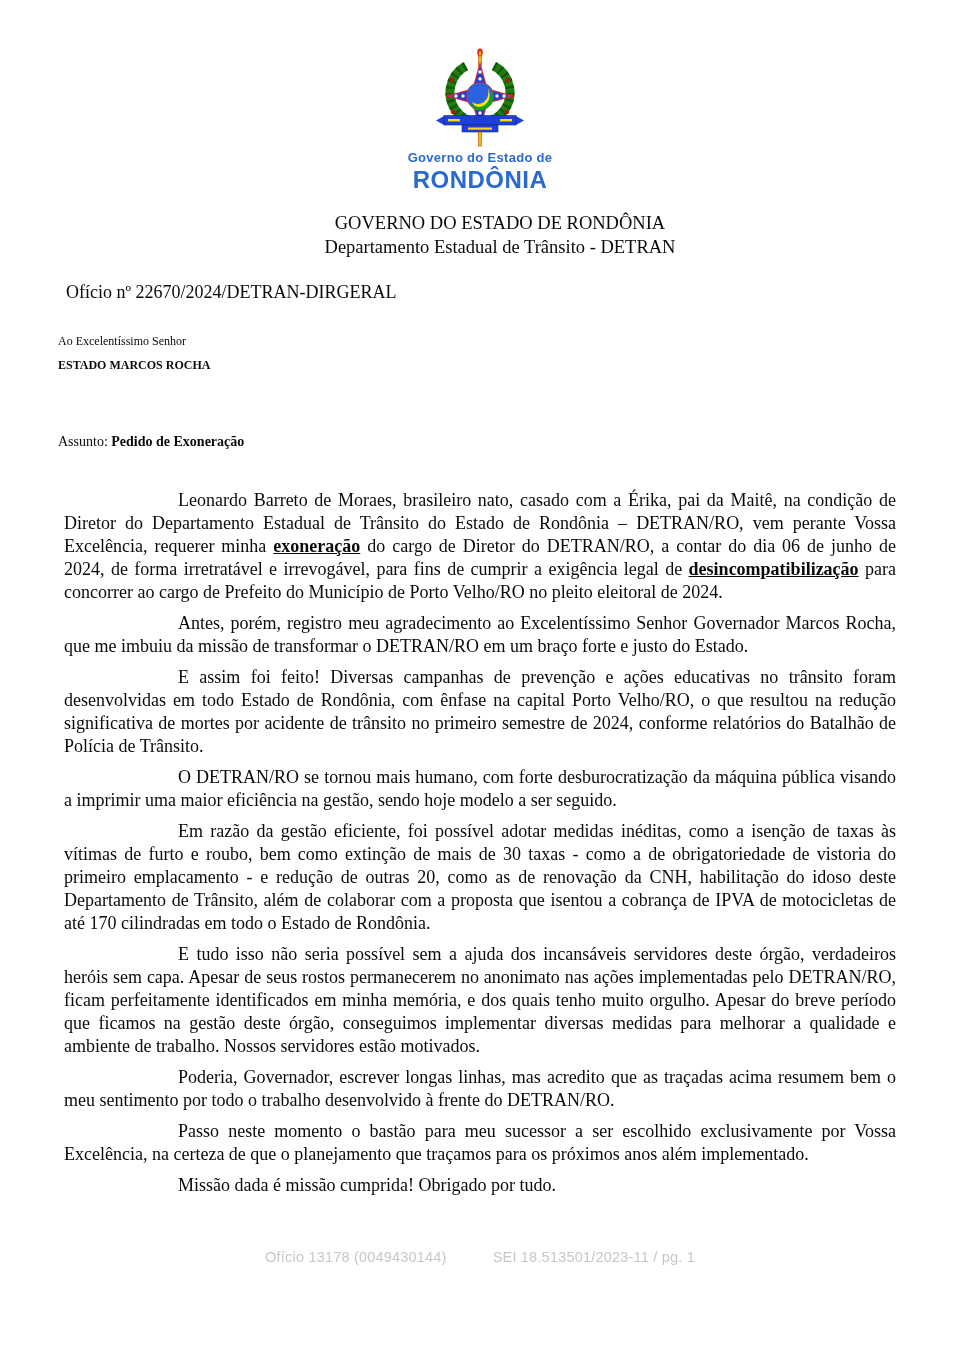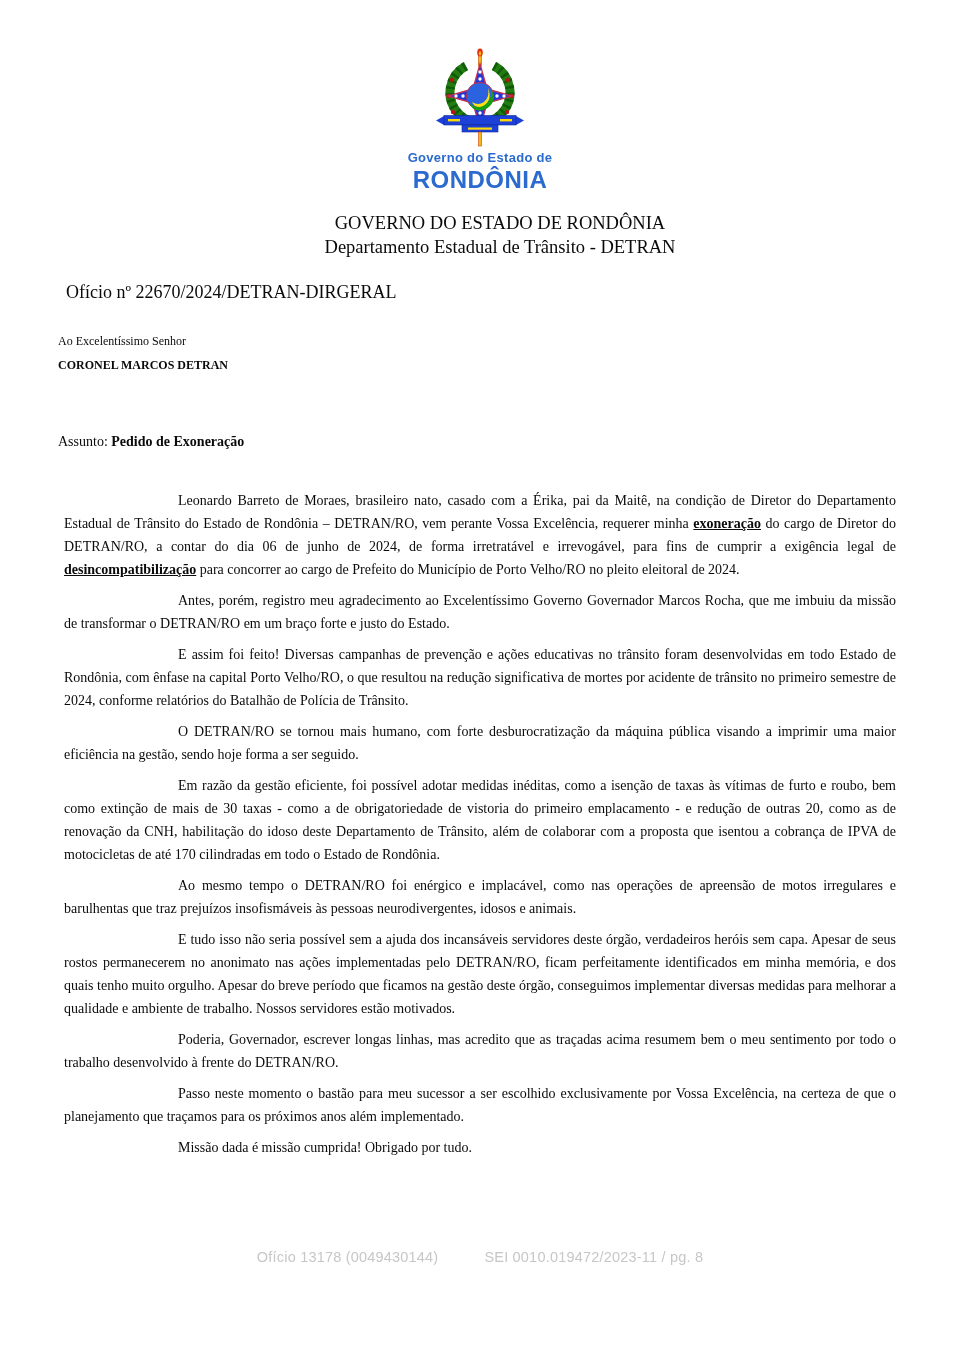--- a/index.html
+++ b/index.html
@@ -18,21 +18,21 @@
     font-size:24px; color:#2b6ace; letter-spacing:0.5px; line-height:30px;
   }
   .org-block { text-align:center; margin-top:16px; font-size:18.5px; line-height:24px;padding-left:40px; }
   .oficio-line { margin:23px 64px 0 66px; font-size:18px; }
   .addressee { margin:27px 64px 0 58px; font-size:12px; line-height:23.5px; }
   .addressee .bold { font-weight:bold; }
   .subject-line { margin:57px 64px 0 58px; font-size:14px; }
   .subject-line .bold { font-weight:bold; }
   .letter-body { margin:39px 64px 0 64px; }
   .letter-body p {
-    font-size:14px; line-height:23px; text-align:justify;
+    font-size:18px; line-height:23px; text-align:justify;
     text-indent:114px; margin:0 0 8px 0;
   }
   .bu { font-weight:bold; text-decoration:underline; }
   .doc-footer {
     position:absolute; left:0; right:0; bottom:13px; text-align:center;
     font-family:"Liberation Sans", sans-serif; font-size:14.5px; color:#c7c7c7;
     letter-spacing:0.2px;
   }
   .doc-footer .gap { display:inline-block; width:46px; }
 </style>
@@ -88,33 +88,32 @@
 
   <div class="org-block">
     <div>GOVERNO DO ESTADO DE RONDÔNIA</div>
     <div>Departamento Estadual de Trânsito - DETRAN</div>
   </div>
 
   <div class="oficio-line">Ofício nº 22670/2024/DETRAN-DIRGERAL</div>
 
   <div class="addressee">
     <div>Ao Excelentíssimo Senhor</div>
-    <div class="bold">CORONEL MARCOS DETRAN</div>
+    <div class="bold">ESTADO MARCOS ROCHA</div>
   </div>
 
   <div class="subject-line"><span>Assunto: </span><span class="bold">Pedido de Exoneração</span></div>
 
   <div class="letter-body">
       <p><span>Leonardo Barreto de Moraes, brasileiro nato, casado com a Érika, pai da Maitê, na condição de Diretor do Departamento Estadual de Trânsito do Estado de Rondônia – DETRAN/RO, vem perante Vossa Excelência, requerer minha </span><span class="bu">exoneração</span><span> do cargo de Diretor do DETRAN/RO, a contar do dia 06 de junho de 2024, de forma irretratável e irrevogável, para fins de cumprir a exigência legal de </span><span class="bu">desincompatibilização</span><span> para concorrer ao cargo de Prefeito do Município de Porto Velho/RO no pleito eleitoral de 2024.</span></p>
-      <p><span>Antes, porém, registro meu agradecimento ao Excelentíssimo Governo Governador Marcos Rocha, que me imbuiu da missão de transformar o DETRAN/RO em um braço forte e justo do Estado.</span></p>
+      <p><span>Antes, porém, registro meu agradecimento ao Excelentíssimo Senhor Governador Marcos Rocha, que me imbuiu da missão de transformar o DETRAN/RO em um braço forte e justo do Estado.</span></p>
       <p><span>E assim foi feito! Diversas campanhas de prevenção e ações educativas no trânsito foram desenvolvidas em todo Estado de Rondônia, com ênfase na capital Porto Velho/RO, o que resultou na redução significativa de mortes por acidente de trânsito no primeiro semestre de 2024, conforme relatórios do Batalhão de Polícia de Trânsito.</span></p>
-      <p><span>O DETRAN/RO se tornou mais humano, com forte desburocratização da máquina pública visando a imprimir uma maior eficiência na gestão, sendo hoje forma a ser seguido.</span></p>
+      <p><span>O DETRAN/RO se tornou mais humano, com forte desburocratização da máquina pública visando a imprimir uma maior eficiência na gestão, sendo hoje modelo a ser seguido.</span></p>
       <p><span>Em razão da gestão eficiente, foi possível adotar medidas inéditas, como a isenção de taxas às vítimas de furto e roubo, bem como extinção de mais de 30 taxas - como a de obrigatoriedade de vistoria do primeiro emplacamento -  e redução de outras 20, como as de renovação da CNH, habilitação do idoso deste Departamento de Trânsito, além de colaborar com a proposta que isentou a cobrança de IPVA de motocicletas de até 170 cilindradas em todo o Estado de Rondônia.</span></p>
-      <p><span>Ao mesmo tempo o DETRAN/RO foi enérgico e implacável, como nas operações de apreensão de motos irregulares e barulhentas que traz prejuízos insofismáveis às pessoas neurodivergentes, idosos e animais.</span></p>
       <p><span>E tudo isso não seria possível sem a ajuda dos incansáveis servidores deste órgão, verdadeiros heróis sem capa. Apesar de seus rostos permanecerem no anonimato nas ações implementadas pelo DETRAN/RO, ficam perfeitamente identificados em minha memória, e dos quais tenho muito orgulho. Apesar do breve período que ficamos na gestão deste órgão, conseguimos implementar diversas medidas para melhorar a qualidade e ambiente de trabalho. Nossos servidores estão motivados.</span></p>
       <p><span>Poderia, Governador, escrever longas linhas, mas acredito que as traçadas acima resumem bem o meu sentimento por todo o trabalho desenvolvido à frente do DETRAN/RO.</span></p>
       <p><span>Passo neste momento o bastão para meu sucessor a ser escolhido exclusivamente por Vossa Excelência, na certeza de que o planejamento que traçamos para os próximos anos além implementado.</span></p>
       <p><span>Missão dada é missão cumprida! Obrigado por tudo.</span></p>
     </div>
 
-  <div class="doc-footer"><span>Ofício 13178 (0049430144)</span><span class="gap"></span><span>SEI 0010.019472/2023-11 / pg. 8</span></div>
+  <div class="doc-footer"><span>Ofício 13178 (0049430144)</span><span class="gap"></span><span>SEI 18.513501/2023-11 / pg. 1</span></div>
 
 </div>
 
 </body></html>

